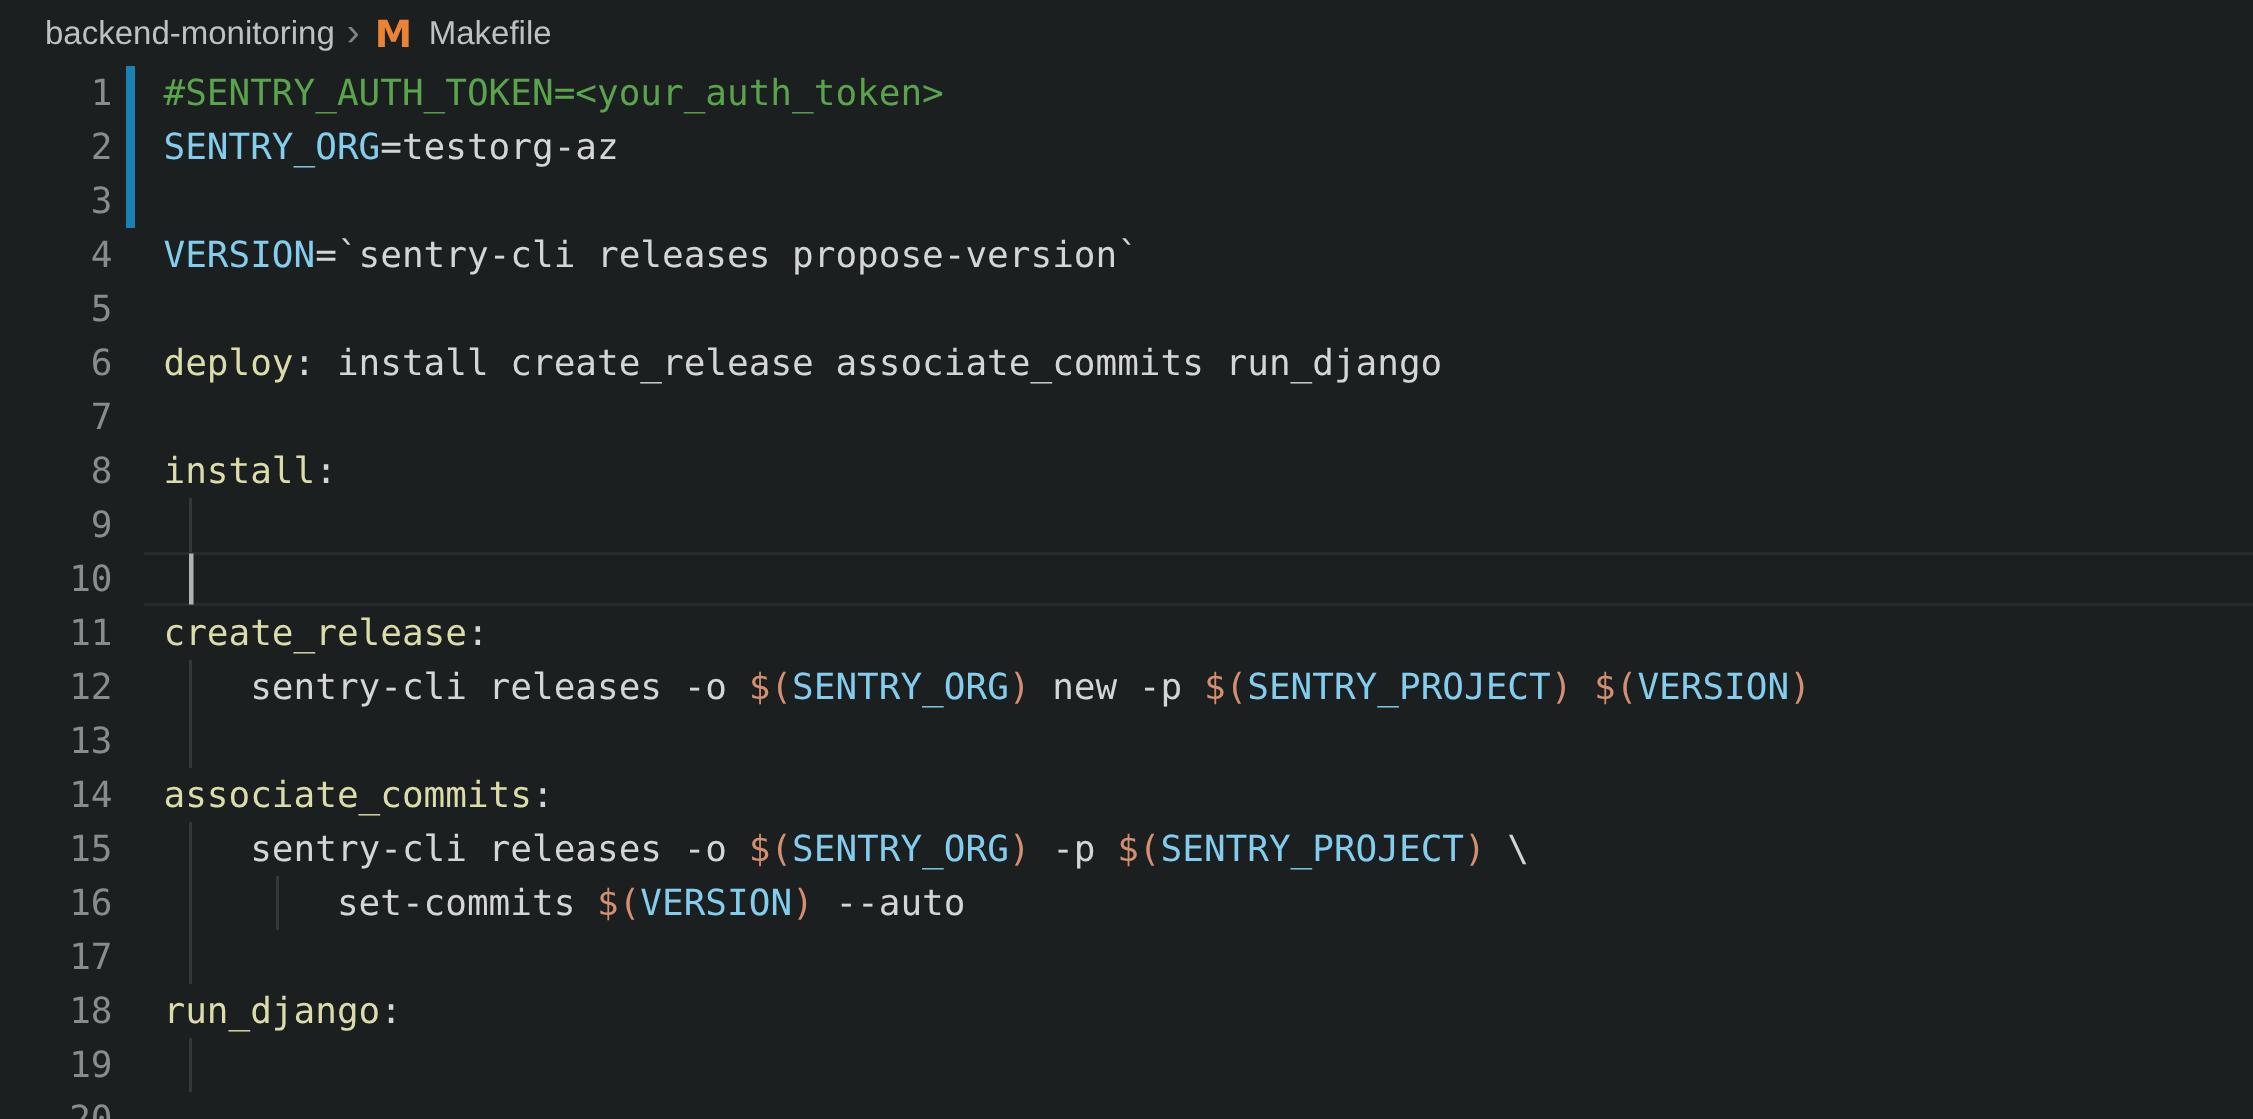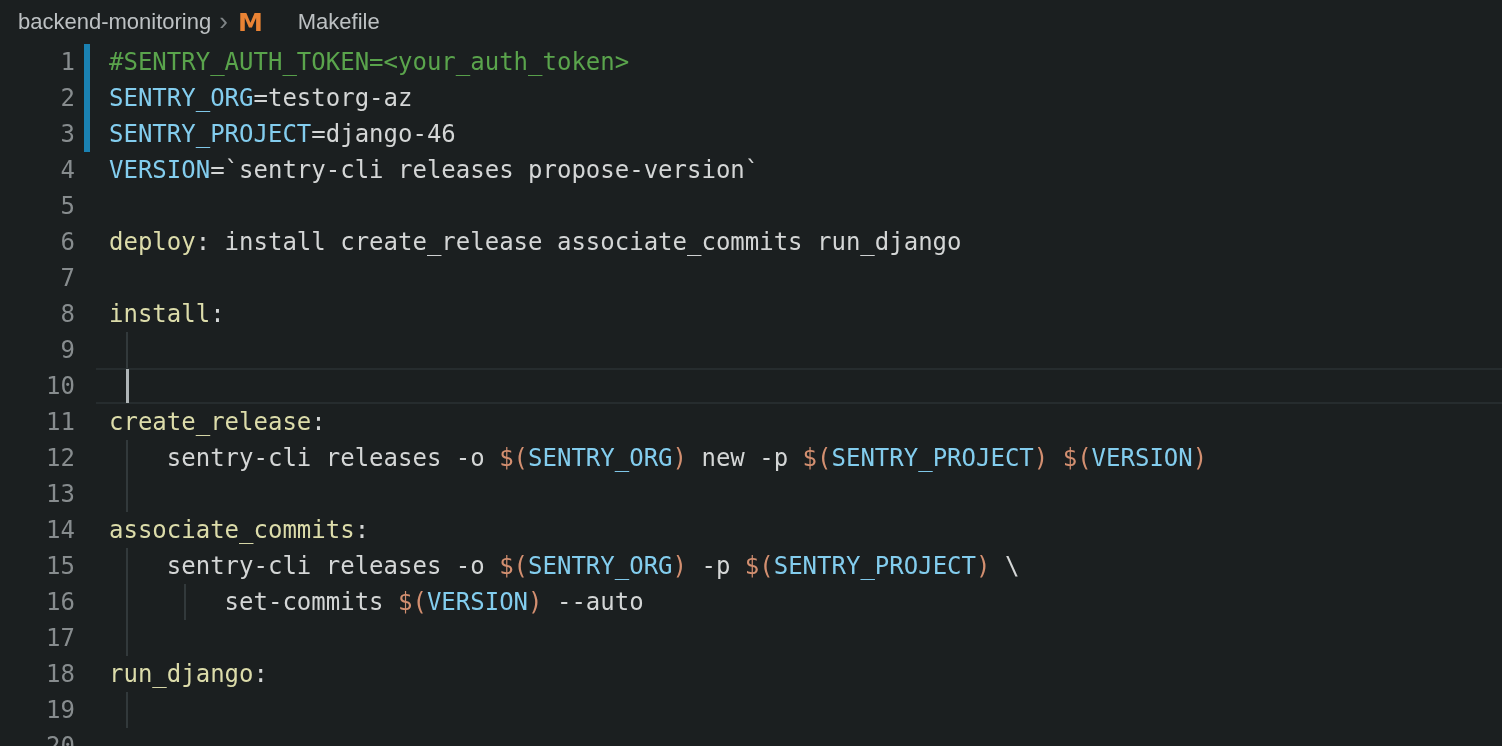--- a/index.html
+++ b/index.html
@@ -7,30 +7,30 @@
     --target:#dcdcaa; --punct:#d38f70; --ln:#878c8e; --mod:#1a81b2;
     --guide:#32393b; --cursor:#aeb4b6; --hl:#262c2e; --crumb:#bdc1c3;
     --chev:#7f8486; --micon:#ea8334;
   }
   html,body{margin:0;padding:0;}
   body{
     width:1502px;height:746px;overflow:hidden;background:var(--bg);
     font-family:"DejaVu Sans Mono","Liberation Mono",monospace;
   }
   .breadcrumb{
-    height:44px;display:flex;align-items:center;padding-left:18px;
+    height:44px;display:flex;align-items:center;padding-left:30px;
     font-family:"Liberation Sans",sans-serif;font-size:22px;color:var(--crumb);
   }
   .crumb-folder{cursor:pointer;}
   .crumb-sep{color:var(--chev);font-size:26px;margin:0 10px 2px 8px;}
   .crumb-file-icon{
     color:var(--micon);font-weight:800;font-size:25px;margin-right:11px;
     font-family:"DejaVu Sans",sans-serif;
   }
-  .crumb-file{cursor:pointer;margin-left:24px;}
+  .crumb-file{cursor:pointer;}
   .editor{position:relative;font-size:24px;}
   .line{position:relative;height:36px;line-height:36px;}
   .ln{
     position:absolute;left:0;top:0;width:75px;text-align:right;
     color:var(--ln);user-select:none;
   }
   .mod{position:absolute;left:84px;top:0;bottom:0;width:6px;background:var(--mod);}
   .content{position:absolute;left:109px;top:0;white-space:pre;color:var(--text);}
   .guide{position:absolute;top:0;bottom:0;width:2px;background:var(--guide);}
   .hl{
@@ -61,21 +61,20 @@
       <div class="content"><span class="tk-comment">#SENTRY_AUTH_TOKEN=&lt;your_auth_token&gt;</span></div>
     </div>
     <div class="line">
       <div class="mod"></div>
       <div class="ln">2</div>
       <div class="content"><span class="tk-var">SENTRY_ORG</span><span class="tk-text">=testorg-az</span></div>
     </div>
     <div class="line">
       <div class="mod"></div>
       <div class="ln">3</div>
-      <div class="content"><span class="tk-var">SENTRY_PROJECT</span><span class="tk-text">=django-46</span></div>
     </div>
     <div class="line">
       <div class="ln">4</div>
       <div class="content"><span class="tk-var">VERSION</span><span class="tk-text">=`sentry-cli releases propose-version`</span></div>
     </div>
     <div class="line">
       <div class="ln">5</div>
       <div class="content"></div>
     </div>
     <div class="line">

